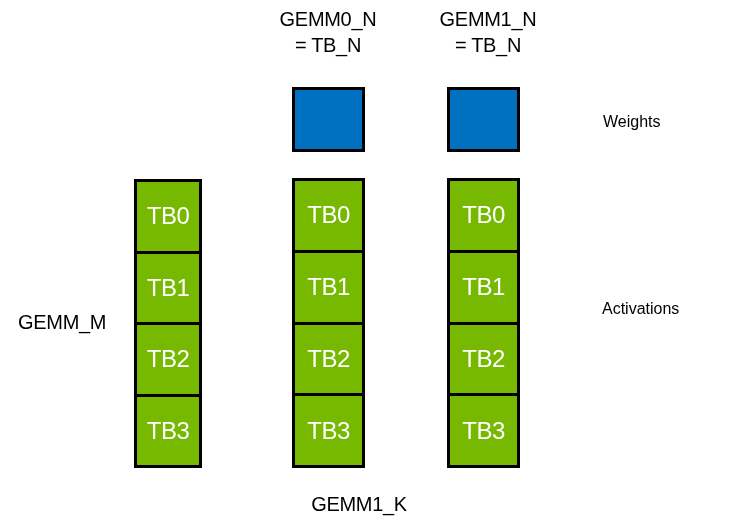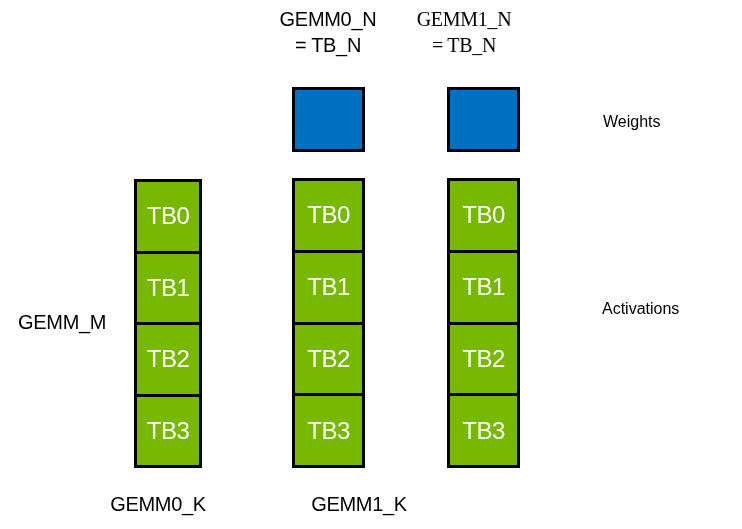--- a/index.html
+++ b/index.html
@@ -58,21 +58,21 @@
   }
   .tb-cell + .tb-cell {
     border-top: 3px solid #000000;
   }
   #col-1 { left: 134px; top: 179px; width: 68px; height: 289px; }
   #col-2 { left: 292px; top: 178px; width: 73px; height: 290px; }
   #col-3 { left: 447px; top: 178px; width: 73px; height: 290px; }
   #weight-sq-1 { left: 292px; top: 87px; }
   #weight-sq-2 { left: 447px; top: 87px; }
   #top-label-1 { left: 328px; top: 6px; }
-  #top-label-2 { left: 464px; top: 6px; font-family: Liberation Serif, serif; }
+  #top-label-2 { left: 488px; top: 6px; }
   #weights-label { left: 603px; top: 109px; }
   #activations-label { left: 602px; top: 296px; }
   #gemm-m-label { left: 18px; top: 309px; }
   #gemm0-k-label { left: 158px; top: 491px; }
   #gemm1-k-label { left: 322px; top: 491px; margin-left: 37px; }
 </style>
 </head>
 <body>
 
 <div id="diagram">
@@ -106,16 +106,15 @@
     <div class="tb-cell">TB1</div>
     <div class="tb-cell">TB2</div>
     <div class="tb-cell">TB3</div>
   </div>
 
   <div class="lbl side-lbl" id="weights-label">Weights</div>
   <div class="lbl" id="gemm-m-label">GEMM_M</div>
 
   <div class="lbl side-lbl" id="activations-label">Activations</div>
 
-  <div class="lbl lbl-center" id="gemm0-k-label">GEMM0_K</div>
   <div class="lbl lbl-center" id="gemm1-k-label">GEMM1_K</div>
 
 </div>
 
 </body></html>

